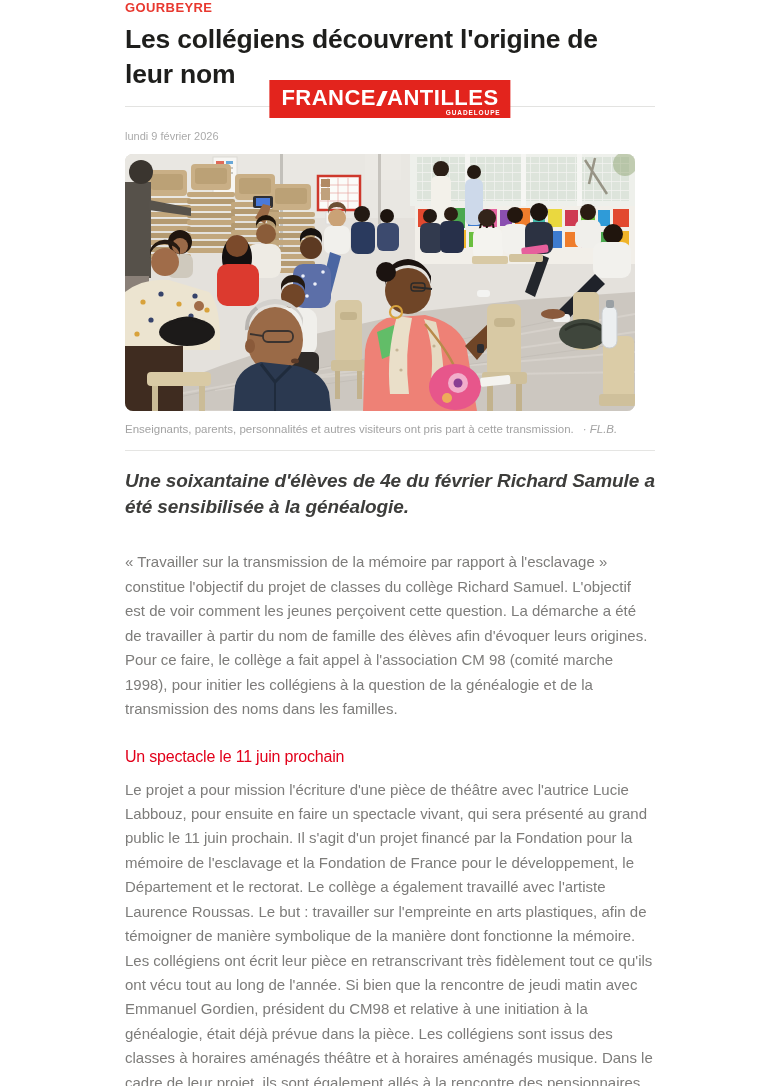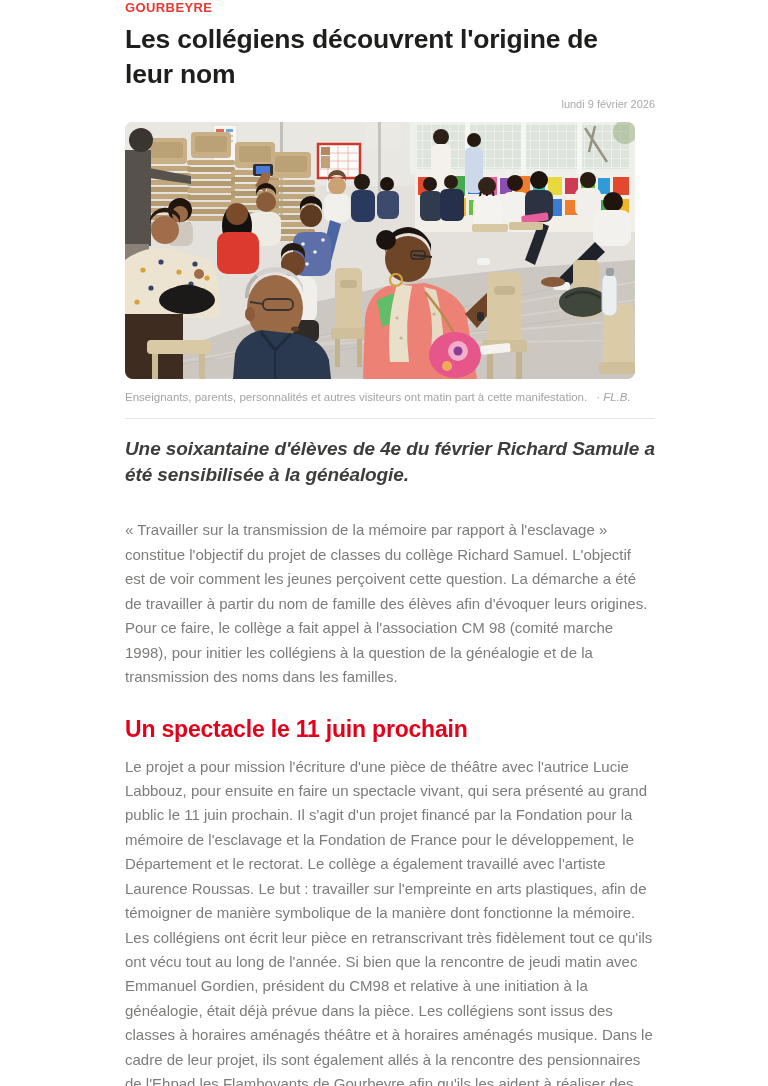--- a/index.html
+++ b/index.html
@@ -29,50 +29,59 @@
     font-size:22px;font-weight:bold;letter-spacing:.5px;line-height:1;
   }
   .masthead .wedge{
     display:inline-block;width:5px;height:15px;background:#fff;
     transform:skewX(-24deg);margin:0 3px;vertical-align:-1px;
   }
   .masthead .region{
     position:absolute;right:10px;bottom:2px;font-size:6.5px;font-weight:bold;
     letter-spacing:.9px;color:#fff;
   }
-  .dateline{margin-top:6px;text-align:right;font-size:11px;color:#ababab;}
+  .dateline{margin-top:6px;font-size:11px;color:#ababab;}
   .photo-wrap{
     margin-top:12px;width:510px;height:257px;border-radius:8px;overflow:hidden;
     background:#e2dfda;
   }
   .photo-wrap svg{display:block;}
   .caption{margin-top:10px;font-size:11.5px;color:#a3a3a3;line-height:1.4;}
   .caption .credit{font-style:italic;margin-left:9px;}
   .divider{margin-top:13px;border:0;border-top:1px solid #e5e5e3;height:0;}
   .lede{
     margin-top:17px;font-size:19px;font-weight:bold;font-style:italic;
     color:#3d3d3b;line-height:1.38;letter-spacing:-.1px;
   }
   .body-par{
     margin-top:30px;font-size:15px;color:#7d7c7a;line-height:1.63;
   }
   .subheading{
-    margin-top:26px;font-size:23px;font-weight:bold;color:#e2001a;
+    margin-top:26px;font-size:16px;font-weight:normal;color:#e2001a;
     letter-spacing:-.2px;
   }
 </style>
 </head>
 <body>
 
 <div class="content">
 
   <div class="kicker">GOURBEYRE</div>
 
   <h1 class="headline" style="margin:7px 4px 0 0;">Les collégiens découvrent l'origine de leur nom</h1>
 
+  <div class="logo-row">
+    <div class="rule"></div>
+    <div class="masthead">
+      <span class="mtext">
+        <span>FRANCE</span><span class="wedge"></span><span>ANTILLES</span>
+      </span>
+      <span class="region">GUADELOUPE</span>
+    </div>
+  </div>
 
   <div class="dateline">lundi 9 février 2026</div>
 
   <div class="photo-wrap">
     <svg width="510" height="257" viewBox="0 0 510 257" xmlns="http://www.w3.org/2000/svg">
       <defs>
         <pattern id="wgrid" width="9" height="9" patternUnits="userSpaceOnUse">
           <rect width="9" height="9" fill="none"></rect>
           <path d="M0,0 H9 M0,0 V9" stroke="#f3f4f1" stroke-width="1.4"></path>
         </pattern>
@@ -300,21 +309,21 @@
       <rect x="474" y="240" width="40" height="12" rx="3" fill="#cfc09b"></rect>
       <ellipse cx="458" cy="180" rx="24" ry="15" fill="#3f463c"></ellipse>
       <path d="M440,176 Q458,164 476,176" stroke="#2e332b" stroke-width="2.5" fill="none"></path>
       <rect x="477" y="152" width="15" height="42" rx="7" fill="#eceff0" stroke="#c9cdd0"></rect>
       <rect x="481" y="146" width="8" height="8" rx="2" fill="#9aa0a4"></rect>
       <ellipse cx="428" cy="160" rx="12" ry="5" fill="#8a5a3c"></ellipse>
     </svg>
   </div>
 
   <div class="caption">
-    <span>Enseignants, parents, personnalités et autres visiteurs ont matin part à cette manifestation.</span><span class="credit">· FL.B.</span>
+    <span>Enseignants, parents, personnalités et autres visiteurs ont pris part à cette transmission.</span><span class="credit">· FL.B.</span>
   </div>
 
   <hr class="divider">
 
   <div class="lede">Une soixantaine d'élèves de 4e du février Richard Samule a été sensibilisée à la généalogie.</div>
 
   <p class="body-par">« Travailler sur la transmission de la mémoire par rapport à l'esclavage » constitue l'objectif du projet de classes du collège Richard Samuel. L'objectif est de voir comment les jeunes perçoivent cette question. La démarche a été de travailler à partir du nom de famille des élèves afin d'évoquer leurs origines. Pour ce faire, le collège a fait appel à l'association CM 98 (comité marche 1998), pour initier les collégiens à la question de la généalogie et de la transmission des noms dans les familles.</p>
 
   <div class="subheading">Un spectacle le 11 juin prochain</div>
 

